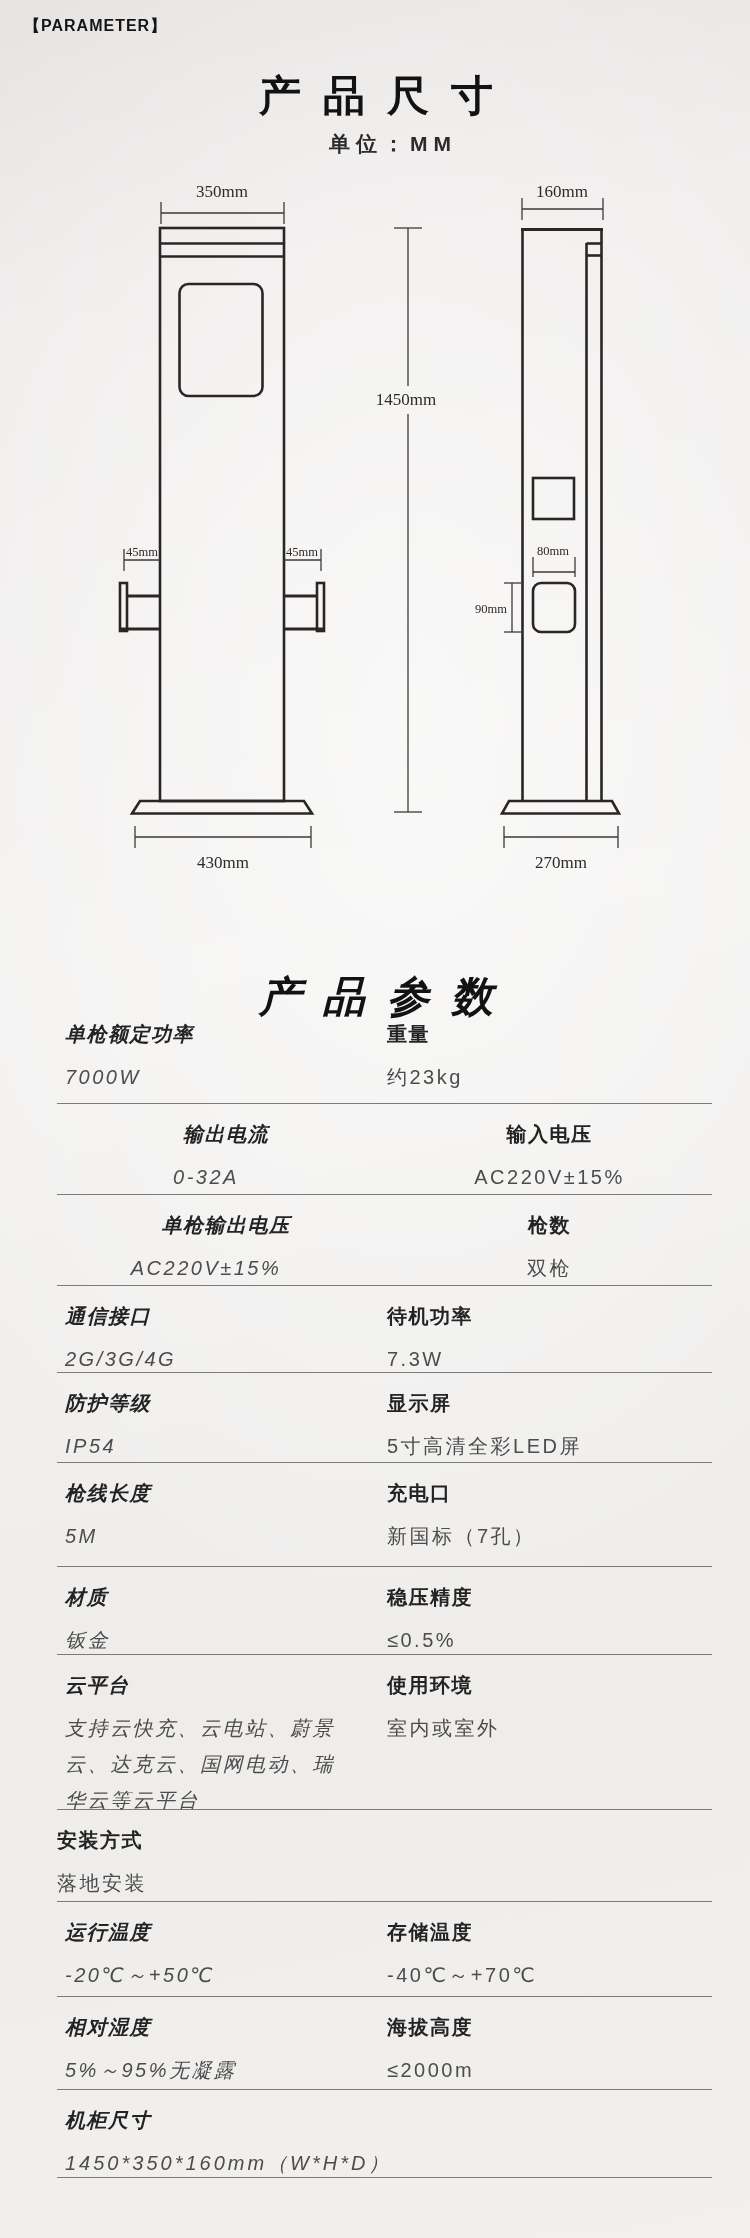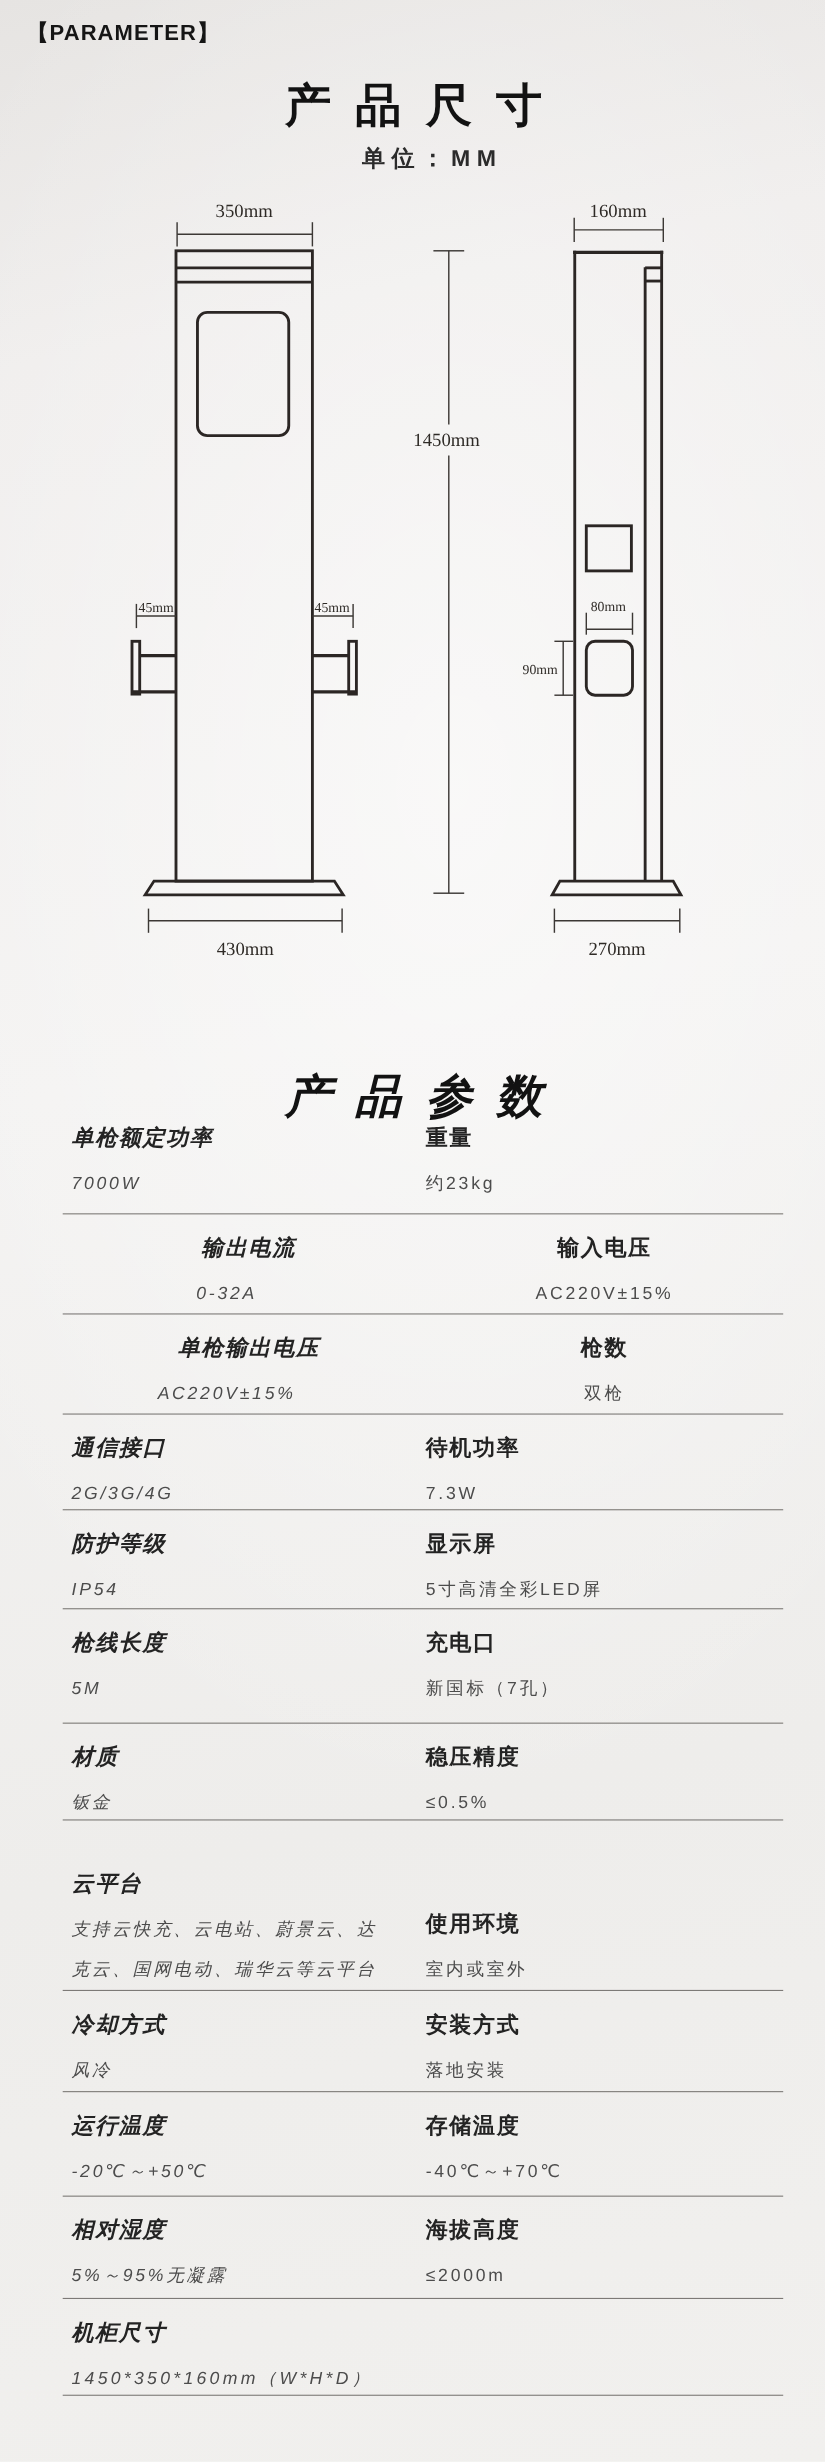--- a/index.html
+++ b/index.html
@@ -7,21 +7,21 @@
     position:relative;
     width:750px;height:2238px;
     overflow:hidden;
     font-family:"Liberation Sans","DejaVu Sans",sans-serif;
     background:
       radial-gradient(130% 70% at 55% 32%, rgba(255,255,255,0.55) 0%, rgba(255,255,255,0) 60%),
       linear-gradient(168deg,#e6e4e2 0%,#efedec 14%,#f3f2f1 42%,#eeedeb 72%,#f1f0ee 100%);
   }
   .param-tag{
     position:absolute;left:24px;top:16px;
-    font-size:20px;font-weight:600;color:#151515;letter-spacing:1px;
+    font-size:16px;font-weight:600;color:#151515;letter-spacing:1px;
   }
   .sec-title{
     position:absolute;left:0;width:750px;text-align:center;
     font-size:42px;font-weight:700;color:#121212;letter-spacing:22px;padding-left:24px;
     box-sizing:border-box;
   }
   .sec-title.t1{top:68px;}
   .sec-title.t2{top:969px;font-style:italic;}
   .unit-label{
     position:absolute;left:15px;top:130px;width:750px;text-align:center;
@@ -41,27 +41,27 @@
     box-sizing:border-box;display:flex;
     border-bottom:1px solid #7d7a77;
   }
   .cell{box-sizing:border-box;padding-left:8px;}
   .cell-left{width:330px;flex:0 0 330px;font-style:italic;}
   .cell-right{flex:1 1 auto;padding-left:0;}
   .cell .label{
     padding-top:17px;font-size:20px;font-weight:700;color:#232323;letter-spacing:1.5px;
   }
   .cell .value{
-    margin-top:11px;font-size:16px;font-weight:400;color:#4c4c4c;letter-spacing:2.5px;
+    margin-top:11px;font-size:20px;font-weight:400;color:#4c4c4c;letter-spacing:2.5px;
     line-height:36px;
   }
   .cell-left .value{max-width:282px;}
   .row-h100{height:100px;} .row-h91{height:91px;text-align:center;} .row-h87{height:87px;}
   .row-h90{height:90px;} .row-h104{height:104px;} .row-h88{height:88px;}
-  .row-h155{height:155px;align-items:flex-end;} .row-h92{height:92px;} .row-h95{height:95px;}
+  .row-h155{height:155px;} .row-h92{height:92px;} .row-h95{height:95px;}
   .row-h93{height:93px;}
   .row-cloud .cell-right .value{}
   .row-full .cell-left{width:100%;flex:1 1 auto;}
   .row-full .cell-left .value{max-width:none;letter-spacing:3px;}
 </style>
 </head>
 <body>
 
 <div class="page">
 
@@ -260,24 +260,20 @@
         <div class="label">云平台</div>
         <div class="value">支持云快充、云电站、蔚景云、达克云、国网电动、瑞华云等云平台</div>
       </div>
       <div class="cell cell-right">
         <div class="label">使用环境</div>
         <div class="value">室内或室外</div>
       </div>
     </div>
 
     <div class="spec-row row-h92">
-      <div class="cell cell-left">
-        <div class="label">冷却方式</div>
-        <div class="value">风冷</div>
-      </div>
       <div class="cell cell-right">
         <div class="label">安装方式</div>
         <div class="value">落地安装</div>
       </div>
     </div>
 
     <div class="spec-row row-h95">
       <div class="cell cell-left">
         <div class="label">运行温度</div>
         <div class="value">-20℃～+50℃</div>

